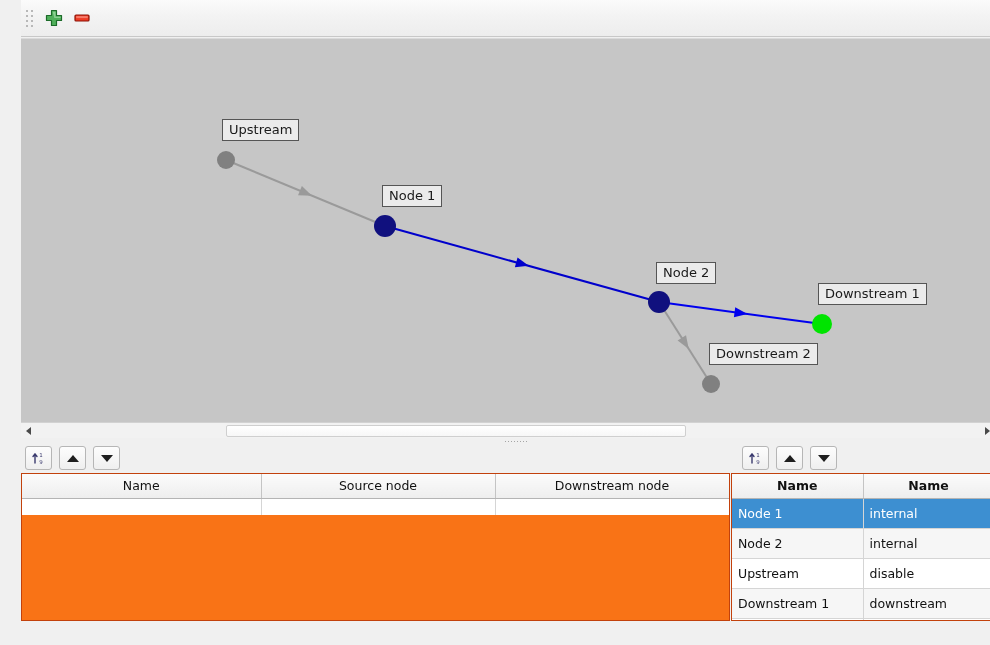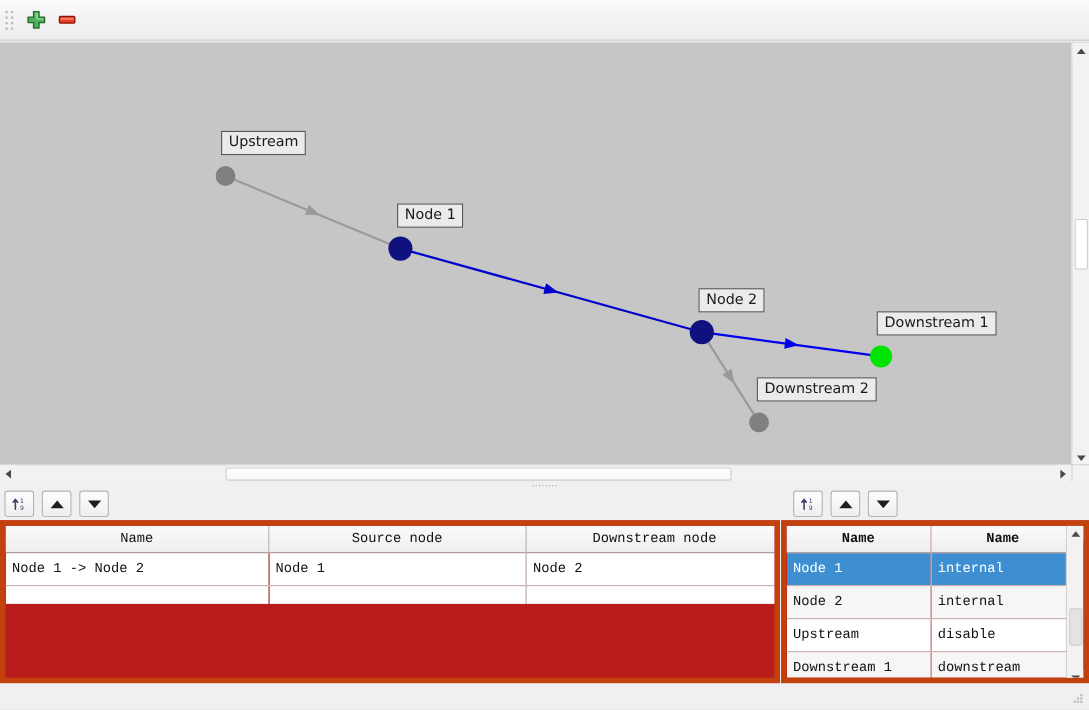--- a/index.html
+++ b/index.html
@@ -5,21 +5,21 @@
   * { box-sizing: border-box; }
   html, body {
     margin: 0; padding: 0;
     width: 990px; height: 645px;
     overflow: hidden;
     font-family: "DejaVu Sans", "Liberation Sans", sans-serif;
     font-size: 12px;
     background: #f0f0f0;
     color: #000;
   }
-  #app { position: relative; width: 892px; height: 645px; background: #f0f0f0; }
+  #app { position: relative; width: 892px; height: 645px; background: #f0f0f0; margin-left: 21px; }
 
   
   .toolbar {
     position: absolute; left: 0; top: 0; width: 990px; height: 37px;
     background: linear-gradient(to bottom, #fbfbfb 0%, #f3f3f3 45%, #ededed 100%);
     border-bottom: 1px solid #c8c8c8;
     display: flex; align-items: center;
   }
   .grip-dots {
     width: 10px; height: 22px; margin-left: 3px; margin-right: 6px;
@@ -103,22 +103,22 @@
   .mini-toolbar { height: 28px; display: flex; align-items: center; gap: 7px; padding-left: 4px; padding-top: 2px; }
   .mt-btn {
     width: 27px; height: 24px;
     background: linear-gradient(to bottom, #fdfdfd, #efefef);
     border: 1px solid #b6b6b6; border-radius: 3px;
     display: flex; align-items: center; justify-content: center;
   }
 
   .table-box {
     position: absolute; left: 0; top: 30px; right: 0;
-    border: 5px solid #c2410c;
-    background: #b91c1c; overflow: hidden; font-family: Liberation Mono, monospace;
+    border: 1px solid #c2410c;
+    background: #f97316; overflow: hidden;
   }
   .panel-left .table-box { height: 148px; width: 709px; }
   .panel-right .table-box { height: 148px; width: 280px; }
 
   table.grid { border-collapse: collapse; width: 100%; table-layout: fixed; }
   table.grid th {
     height: 24px;
     background: linear-gradient(to bottom, #fbfbfb, #eeeeee);
     border-right: 1px solid #c4c4c4;
     border-bottom: 1px solid #b4b4b4;
@@ -279,25 +279,20 @@
               <col style="width:234px">
             </colgroup>
           <thead>
               <tr id="edges-head">
                 <th>Name</th>
                 <th>Source node</th>
                 <th>Downstream node</th>
               </tr>
             </thead>
           <tbody id="edges-body">
-              <tr class="row-odd">
-                <td>Node 1 -&gt; Node 2</td>
-                <td>Node 1</td>
-                <td>Node 2</td>
-              </tr>
               <tr class="row-empty">
                 <td></td>
                 <td></td>
                 <td></td>
               </tr>
             </tbody>
         </table>
       </div>
     </div>
 

